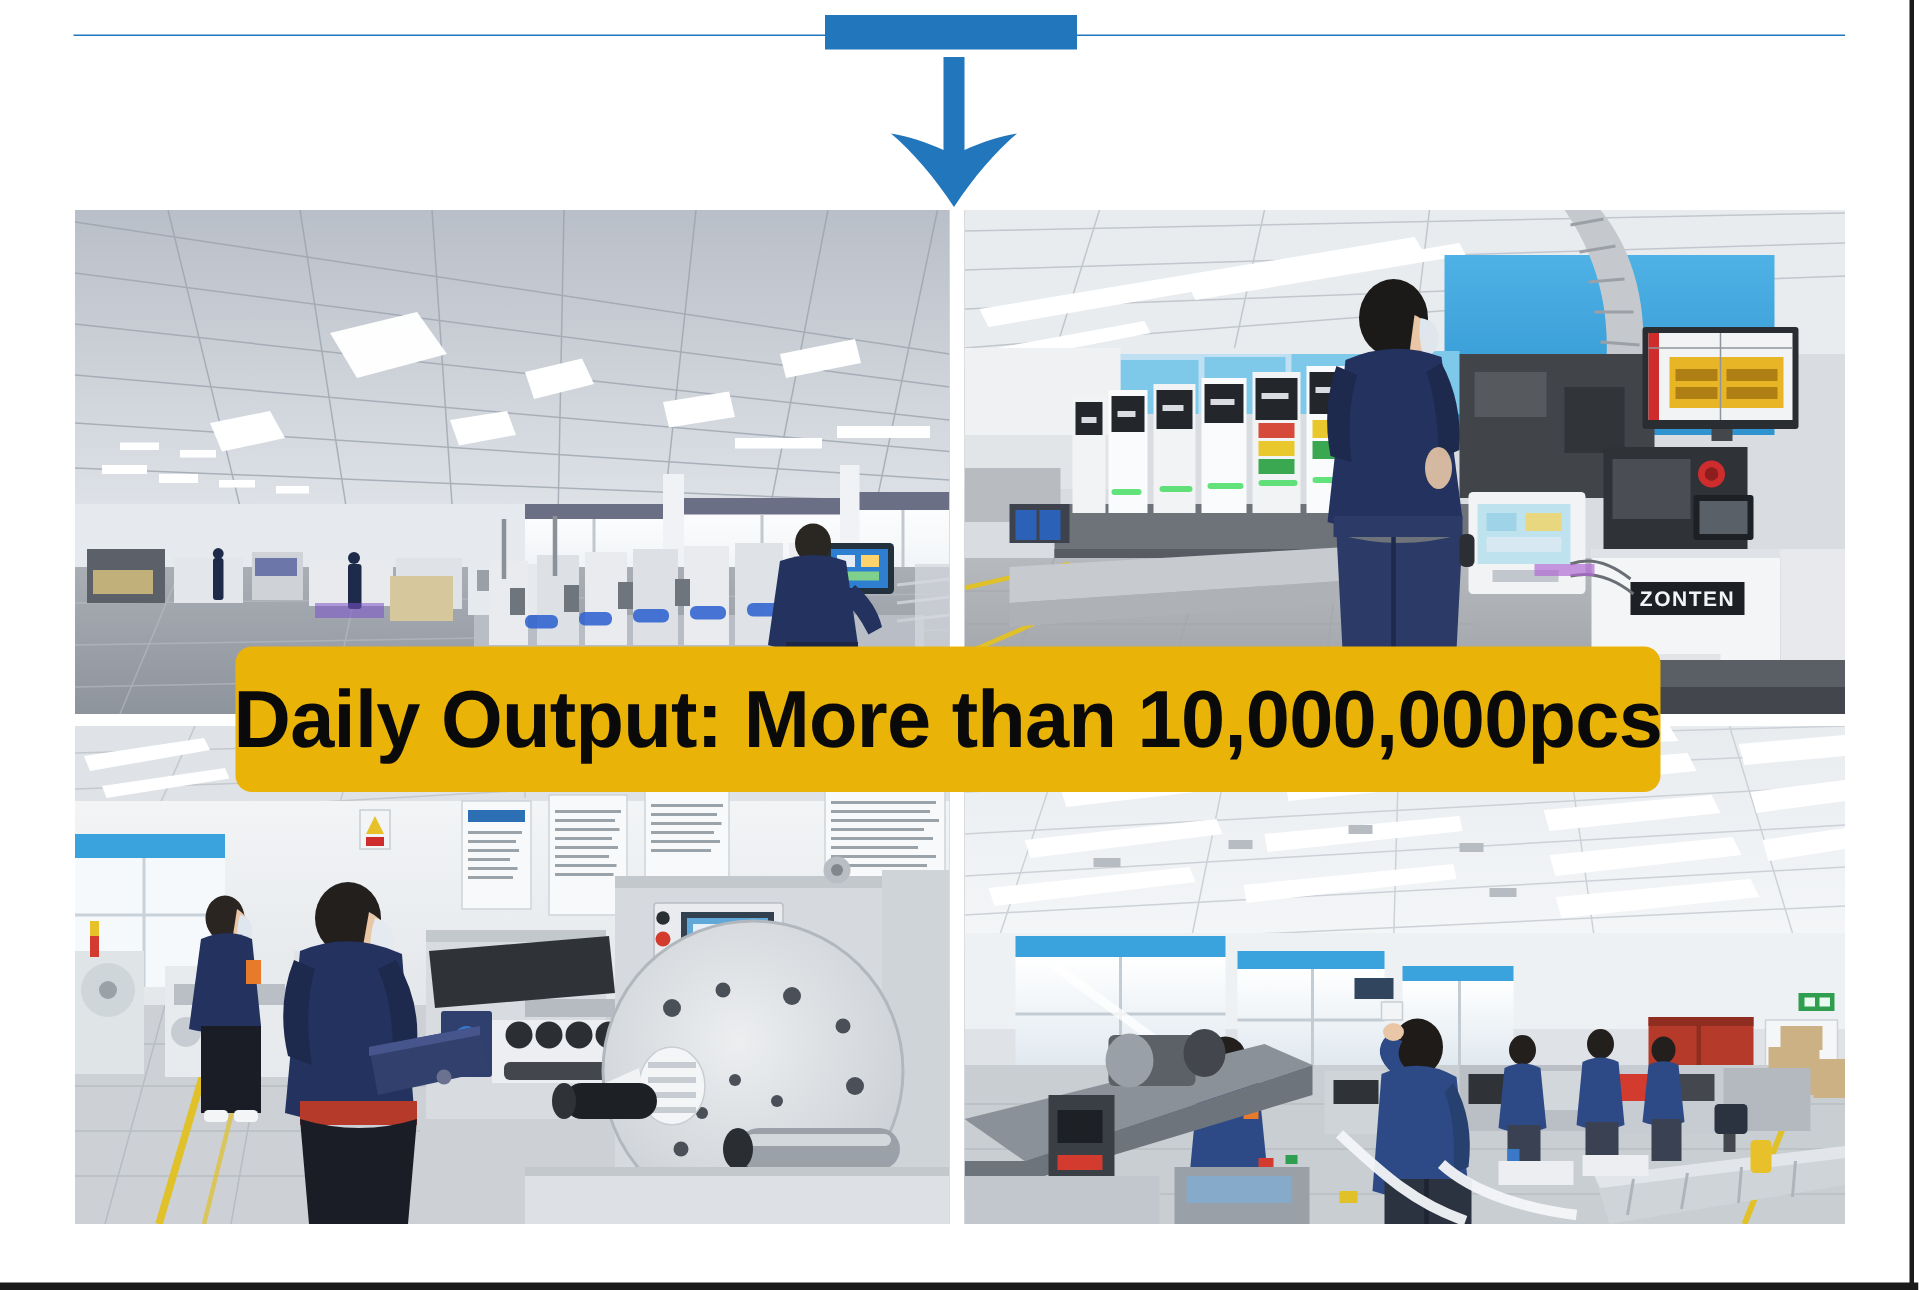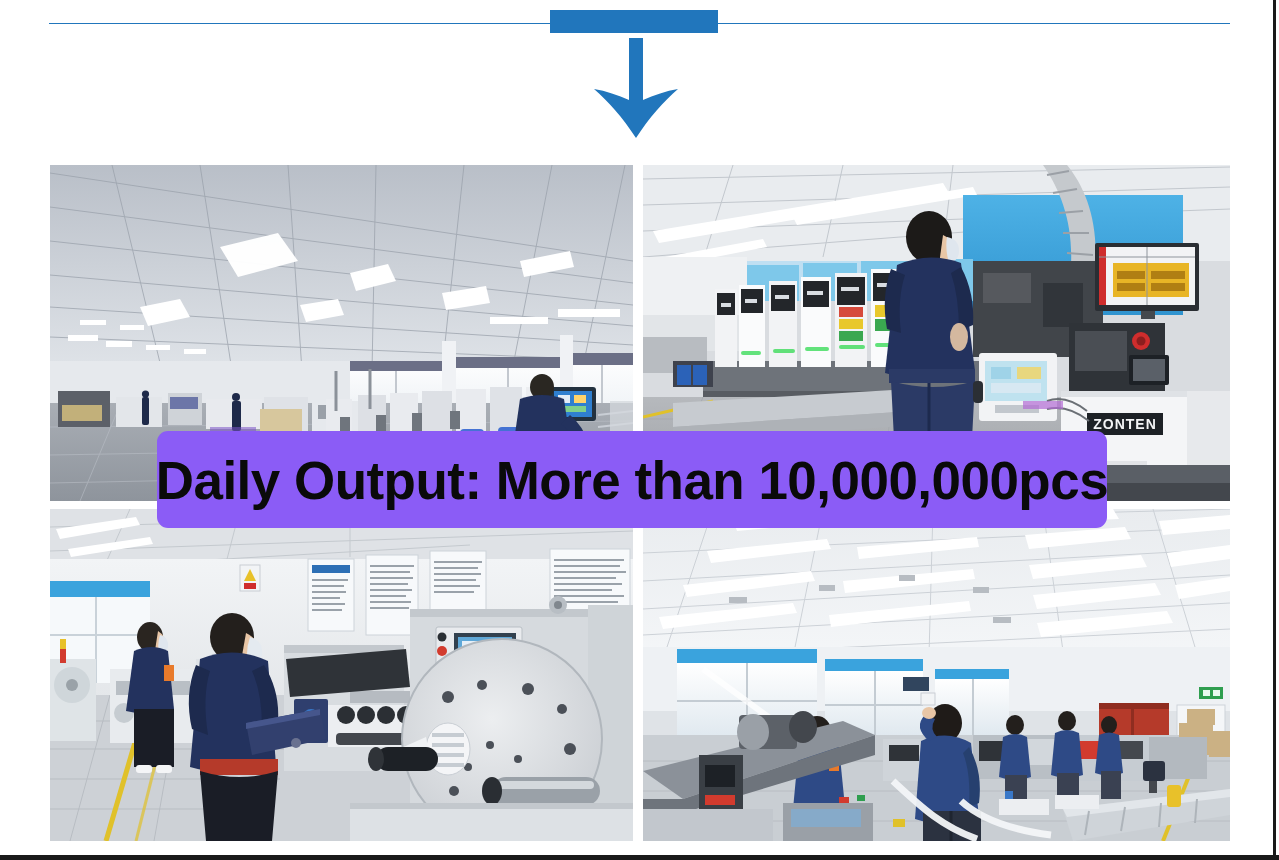--- a/index.html
+++ b/index.html
@@ -23,39 +23,39 @@
   }
 
   
   .down-arrow{
     position:absolute; left:592px; top:38px; width:88px; height:100px;
   }
   .down-arrow svg{display:block;width:88px;height:100px;}
 
   
   .photo-grid{
-    position:absolute; left:50px; top:165px;
+    position:absolute; left:50px; top:140px;
     width:1180px; height:676px;
   }
   .photo{
     position:absolute;
     overflow:hidden;
     background:#aab0b8;
   }
   .ph-tl{left:0px;   top:0px;   width:583px; height:336px;}
   .ph-tr{left:593px; top:0px;   width:587px; height:336px;}
   .ph-bl{left:0px;   top:344px; width:583px; height:332px;}
   .ph-br{left:593px; top:344px; width:587px; height:332px;}
   .photo svg{display:block;width:100%;height:100%;}
 
   
   .caption-banner{
     position:absolute; left:157px; top:431px;
     width:950px; height:97px;
-    background:#8b5cf6;
+    background:#eab308;
     border-radius:11px;
     display:flex; align-items:center; justify-content:center;
     box-sizing:border-box;
     padding:0 18px;
   }
   .caption-text{
     font-family:"Liberation Sans", sans-serif;
     font-weight:bold;
     font-size:54px;
     line-height:1;

